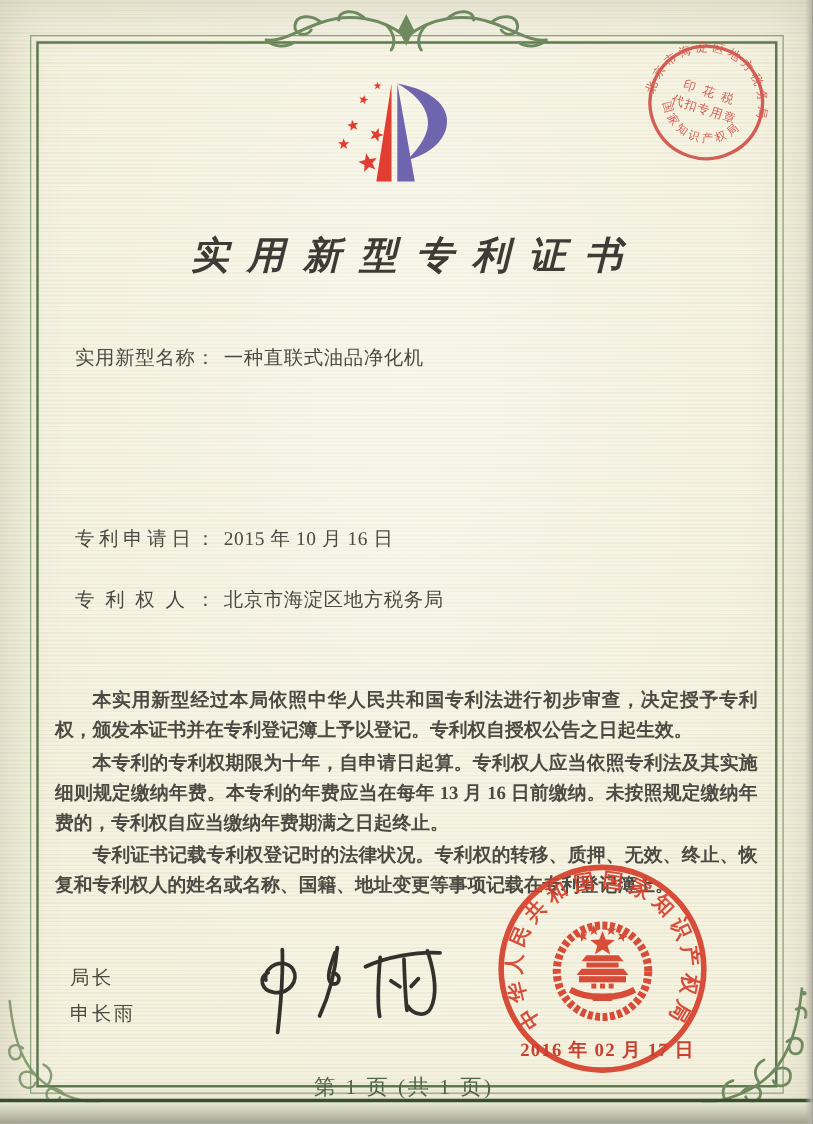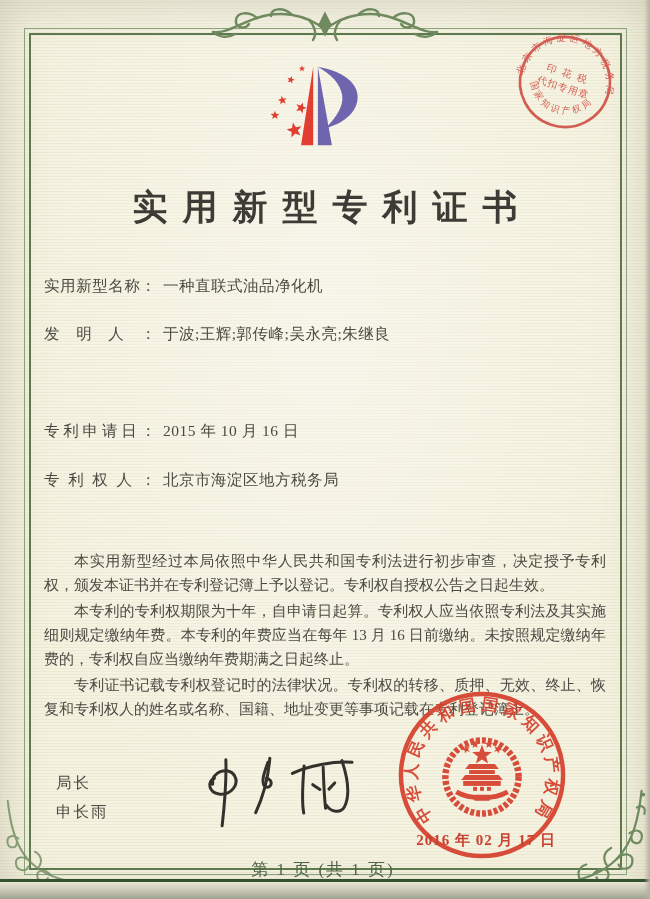--- a/index.html
+++ b/index.html
@@ -31,31 +31,31 @@
   .cert-no { position:absolute; left:40px; top:92px; font-size:16px;
     letter-spacing:2.5px; color:#5f5e57; }
 
   .patent-logo { position:absolute; left:260px; top:58px; width:112px; height:96px; }
 
   .tax-stamp { position:absolute; left:511px; top:28px; width:108px; height:108px;
     transform:rotate(18deg); opacity:.88; }
   .tax-stamp text { font-family:"Liberation Serif","DejaVu Serif",serif; }
 
   .title { position:absolute; top:184px; left:0; right:0; text-align:center;
-    font-size:35px; font-weight:bold; letter-spacing:15px; text-indent:15px; color:#3c3b35; }
-
-  .field { position:absolute; left:44px; width:560px; font-size:15.5px; color:#4b4a42; }
+    font-size:30px; font-weight:bold; letter-spacing:15px; text-indent:15px; color:#3c3b35;font-style:italic; }
+
+  .field { position:absolute; left:60px; width:560px; font-size:15.5px; color:#4b4a42; }
   .field .lab { display:inline-block; width:112px; text-align:justify;
     text-align-last:justify; vertical-align:top; }
   .field .val { margin-left:7px; letter-spacing:.5px; }
   .f1{top:276px} .f2{top:324px} .f3{top:372px} .f4{top:421px} .f5{top:470px} .f6{top:518px}
 
   .body-text { position:absolute; left:44px; top:549px; width:562px;
     font-size:15px; line-height:24px; text-align:justify; color:#4c4a43; }
-  .body-text p { text-indent:2em; margin:0 0 2px 0; }
+  .body-text p { text-indent:2em; margin:0 0 2px 0;font-weight:bold; }
 
   .director { position:absolute; left:56px; top:768px; font-size:15.5px;
     letter-spacing:2px; line-height:29px; color:#4b4a42; }
 
   .signature { position:absolute; left:185px; top:750px; width:180px; height:84px;
     transform:rotate(-2deg); }
   .signature path { fill:none; stroke:#33312c; stroke-width:3; stroke-linecap:round; }
 
   .gov-seal { position:absolute; left:393px; top:686px; width:178px; height:178px; opacity:.93; }
   .gov-seal text { font-family:"Liberation Serif","DejaVu Serif",serif; font-weight:bold; }
@@ -140,23 +140,20 @@
       <textPath href="#arcBot" startOffset="2">国家知识产权局</textPath>
     </text>
     <text x="60" y="54" text-anchor="middle" font-size="11" fill="#cf4a41" letter-spacing="2">印 花 税</text>
     <text x="60" y="70" text-anchor="middle" font-size="11" fill="#cf4a41" letter-spacing="1">代扣专用章</text>
   </svg>
 
   <div class="title">实用新型专利证书</div>
 
   <div class="field f1">
     <span class="lab">实用新型名称：</span><span class="val">一种直联式油品净化机</span>
-  </div>
-  <div class="field f2">
-    <span class="lab">发明人：</span><span class="val">于波;王辉;郭传峰;吴永亮;朱继良</span>
   </div>
   <div class="field f4">
     <span class="lab">专利申请日：</span><span class="val">2015 年 10 月 16 日</span>
   </div>
   <div class="field f5">
     <span class="lab">专利权人：</span><span class="val">北京市海淀区地方税务局</span>
   </div>
 
   <div class="body-text">
     <p>本实用新型经过本局依照中华人民共和国专利法进行初步审查，决定授予专利权，颁发本证书并在专利登记簿上予以登记。专利权自授权公告之日起生效。</p>

